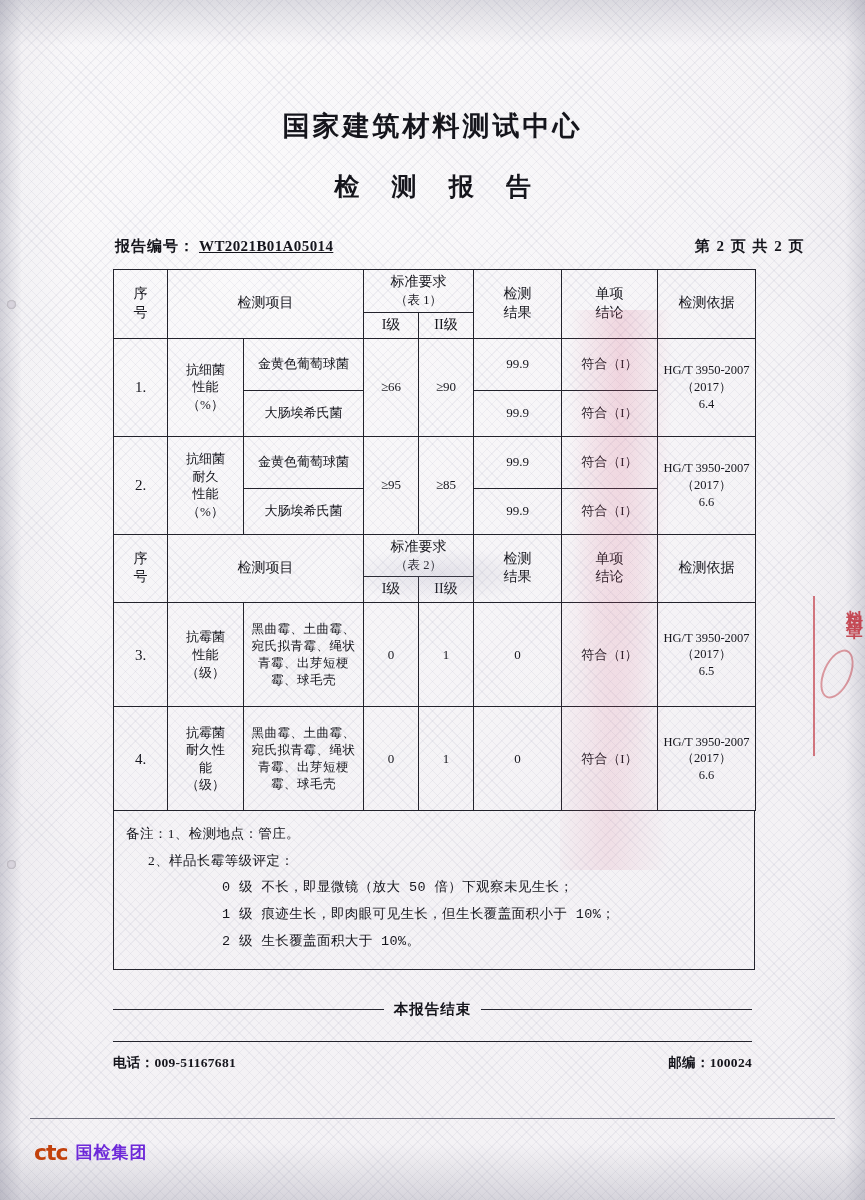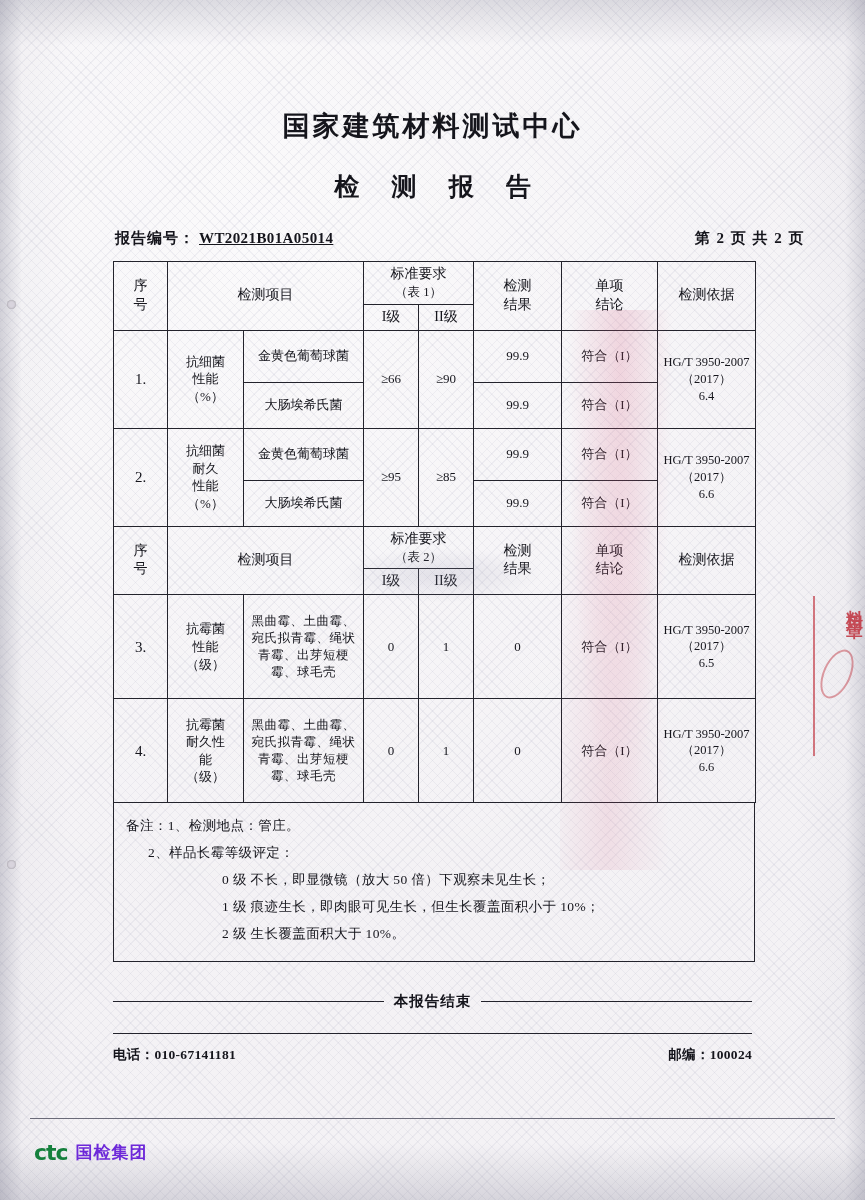--- a/index.html
+++ b/index.html
@@ -55,21 +55,21 @@
     font-weight: bold;
     letter-spacing: 13px;
     margin-top: 26px;
     padding-left: 13px;
   }
 
   .report-no-row {
     display: flex;
     align-items: baseline;
     justify-content: space-between;
-    margin: 26px 60px 0 115px;
+    margin: 34px 60px 0 115px;
     font-size: 15px;
     font-weight: bold;
   }
   .report-no-left { display: flex; align-items: baseline; }
   .report-no-label { letter-spacing: 1px; }
   .report-no-value {
     text-decoration: underline;
     margin-left: 4px;
     font-family: "Liberation Serif", serif;
     letter-spacing: 0.4px;
@@ -105,21 +105,21 @@
     border-top: none;
     margin: 0 0 0 113px;
     width: 642px;
     box-sizing: border-box;
     padding: 9px 0 14px 12px;
     font-size: 13.5px;
     line-height: 2.0;
   }
   .remarks .r-line { letter-spacing: 0.4px; }
   .indent1 { padding-left: 22px; }
-  .indent2 { padding-left: 96px; }
+  .indent2 { padding-left: 96px; font-family: Liberation Mono, monospace; }
 
   .end-wrap {
     margin: 30px 113px 0 113px;
     display: flex;
     align-items: center;
     font-size: 14.5px;
     font-weight: bold;
   }
   .end-line { flex: 1; height: 1px; background: #23232c; }
   .end-text { padding: 0 10px; letter-spacing: 1px; }
@@ -150,21 +150,21 @@
     left: 34px;
     top: 1140px;
     display: flex;
     align-items: center;
     gap: 8px;
   }
   .logo-mark {
     font-family: "DejaVu Sans", sans-serif;
     font-size: 22px;
     font-weight: bold;
-    color: #15803d;
+    color: #c2410c;
     letter-spacing: -1px;
   }
   .logo-text {
     font-size: 17px;
     font-weight: bold;
     color: #6d28d9;
     letter-spacing: 1px;
   }
 
   
@@ -411,21 +411,21 @@
     </div>
 
     <div class="end-wrap">
       <div class="end-line"></div>
       <div class="end-text">本报告结束</div>
       <div class="end-line"></div>
     </div>
 
     <div class="footer-rule"></div>
     <div class="footer-info">
-      <span>电话：010-67141181</span>
+      <span>电话：009-51167681</span>
       <span>邮编：100024</span>
     </div>
   </div>
 
   <div class="smudge"></div>
   <div class="smudge2"></div>
 
   <div class="stamp">料用章</div>
   <div class="stamp-swirl"></div>
 

